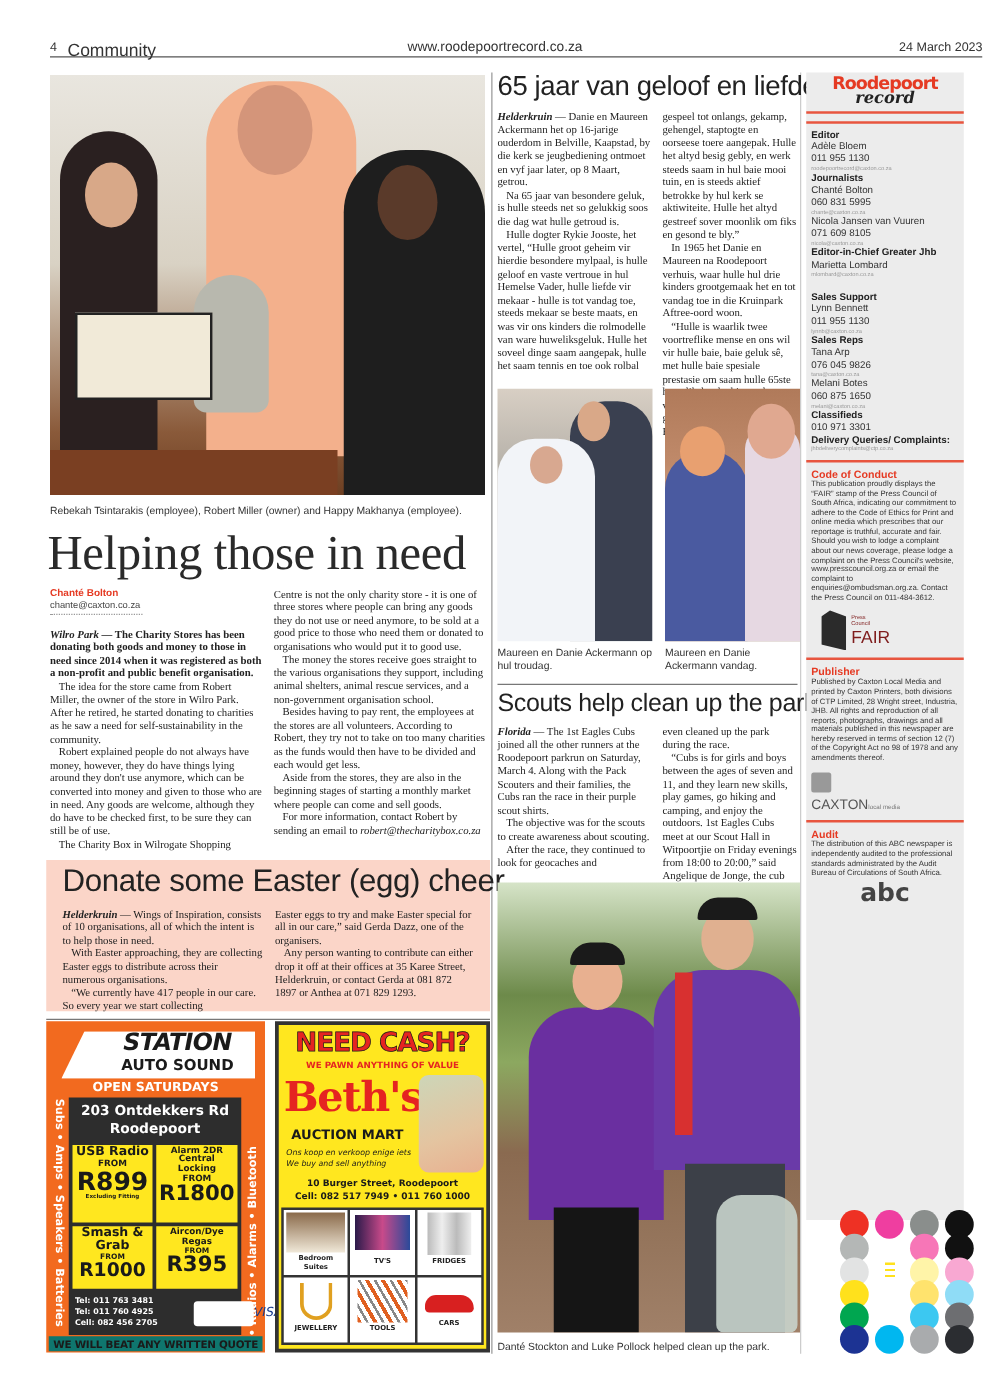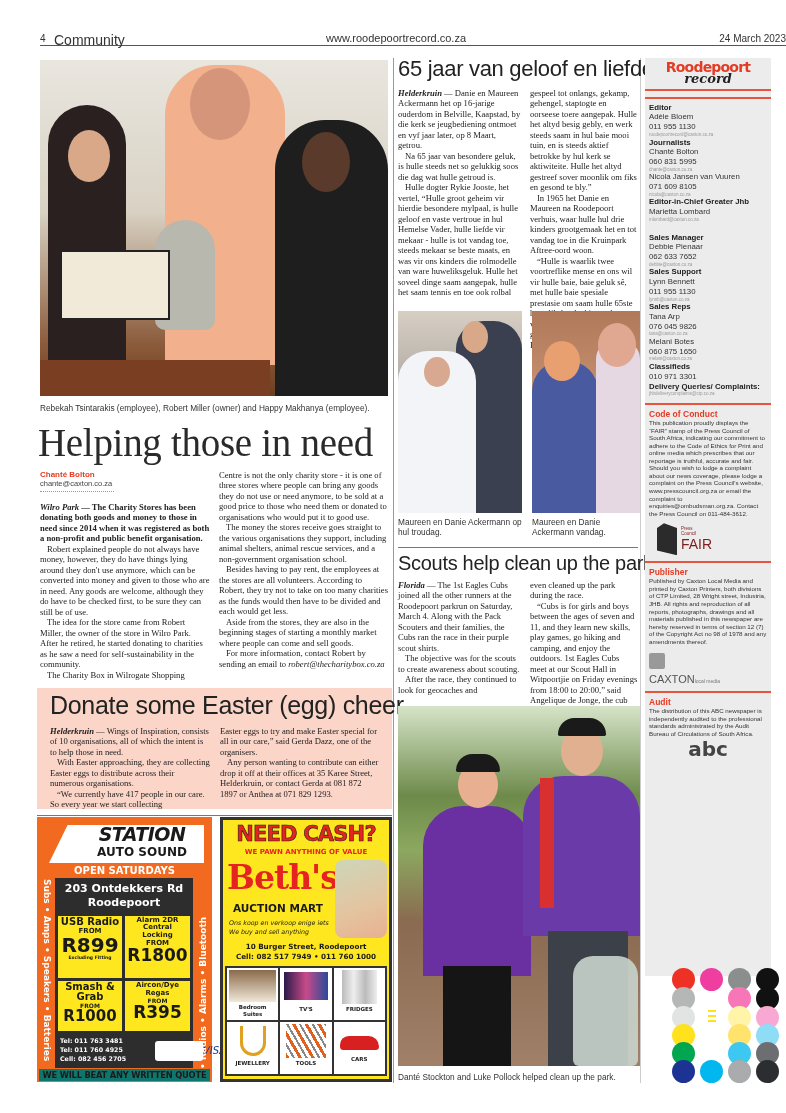--- a/index.html
+++ b/index.html
@@ -60,22 +60,22 @@
 <div class="abs vrule" style="left:640px;top:58px;height:1025px;background:#ccc;"></div>
 
 <div class="abs" style="left:38px;top:420px;font-family:'Liberation Serif',serif;font-size:39px;color:#2a2a2a;letter-spacing:-0.3px;white-space:nowrap;">Helping those in need</div>
 <div class="abs" style="left:40px;top:470px;width:170px;font-family:'Liberation Sans',sans-serif;">
   <div style="font-size:8px;font-weight:bold;color:#e53a23;">Chanté Bolton</div>
   <div style="font-size:7.5px;color:#444;">chante@caxton.co.za</div>
   <div style="border-bottom:1px dotted #999;width:74px;margin-top:3px;"></div>
 </div>
 <div class="abs body-text" style="left:40px;top:502px;width:170px;">
   <p class="first" style="font-weight:bold;"><span class="dateline">Wilro Park</span><span> — The Charity Stores has been donating both goods and money to those in need since 2014 when it was registered as both a non-profit and public benefit organisation.</span></p>
+  <p>The idea for the store came from Robert Miller, the owner of the store in Wilro Park. After he retired, he started donating to charities as he saw a need for self-sustainability in the community.</p>
   <p>Robert explained people do not always have money, however, they do have things lying around they don't use anymore, which can be converted into money and given to those who are in need. Any goods are welcome, although they do have to be checked first, to be sure they can still be of use.</p>
-  <p>The idea for the store came from Robert Miller, the owner of the store in Wilro Park. After he retired, he started donating to charities as he saw a need for self-sustainability in the community.</p>
   <p>The Charity Box in Wilrogate Shopping</p>
 </div>
 <div class="abs body-text" style="left:219px;top:470px;width:170px;">
   <p class="first">Centre is not the only charity store - it is one of three stores where people can bring any goods they do not use or need anymore, to be sold at a good price to those who need them or donated to organisations who would put it to good use.</p>
   <p>The money the stores receive goes straight to the various organisations they support, including animal shelters, animal rescue services, and a non-government organisation school.</p>
   <p>Besides having to pay rent, the employees at the stores are all volunteers. According to Robert, they try not to take on too many charities as the funds would then have to be divided and each would get less.</p>
   <p>Aside from the stores, they are also in the beginning stages of starting a monthly market where people can come and sell goods.</p>
   <p><span>For more information, contact Robert by sending an email to </span><i>robert@thecharitybox.co.za</i></p>
 </div>
 
@@ -246,21 +246,20 @@
   <div class="sb" style="line-height:1.25;">
     <div><b>Editor</b><div>Adèle Bloem</div><div>011 955 1130</div><span class="tiny">roodepoortrecord@caxton.co.za</span></div>
     <div><b>Journalists</b><div>Chanté Bolton</div><div>060 831 5995</div><span class="tiny">chante@caxton.co.za</span></div>
     <div>
         <div>Nicola Jansen van Vuuren</div>
         <div>071 609 8105</div>
         <span class="tiny">nicola@caxton.co.za</span>
       </div>
     <div><b>Editor-in-Chief Greater Jhb</b><div>Marietta Lombard</div><span class="tiny">mlombard@caxton.co.za</span></div>
     <div style="height:10px;"></div>
-    <div><b>Sales Manager</b><div>Debbie Pienaar</div><div>062 633 7652</div><span class="tiny">debbie@caxton.co.za</span></div>
     <div><b>Sales Support</b><div>Lynn Bennett</div><div>011 955 1130</div><span class="tiny">lynnb@caxton.co.za</span></div>
     <div><b>Sales Reps</b><div>Tana Arp</div><div>076 045 9826</div><span class="tiny">tana@caxton.co.za</span></div>
     <div>
         <div>Melani Botes</div>
         <div>060 875 1650</div>
         <span class="tiny">melani@caxton.co.za</span>
       </div>
     <div><b>Classifieds</b><div>010 971 3301</div></div>
     <div><b>Delivery Queries/ Complaints:</b><span class="tiny">jhbdeliverycomplaints@ctp.co.za</span></div>
   </div>

